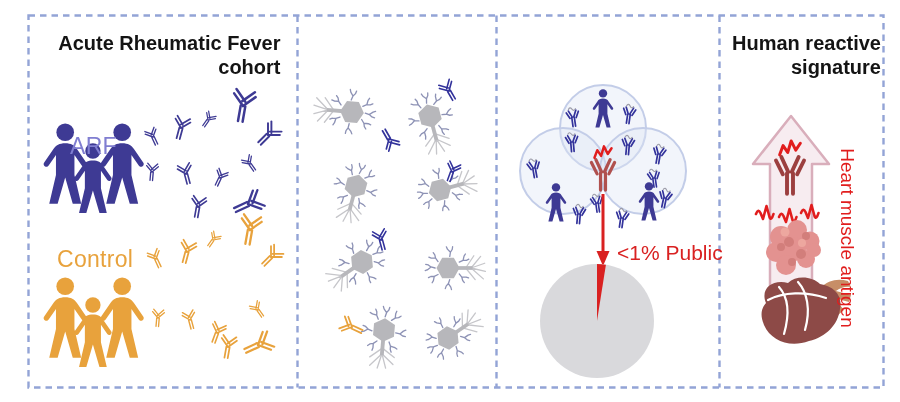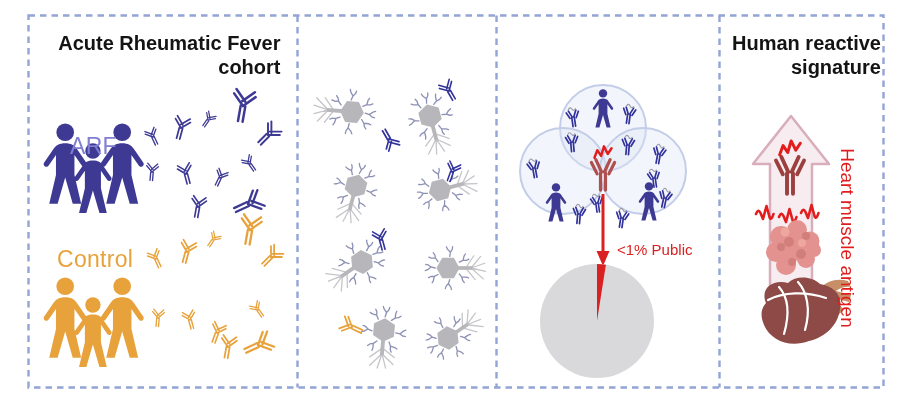--- a/index.html
+++ b/index.html
@@ -13,21 +13,21 @@
     position:absolute;transform:translateX(-50%);
     font-weight:bold;font-size:20px;line-height:1.22;text-align:right;color:#141414;
   }
   .t1{left:163px;top:31px;width:235px;}
   .t2{left:397px;top:31px;width:170px;}
   .t3{left:608px;top:31px;width:150px;}
   .t4{left:801px;top:31px;width:160px;}
   .grp-label{position:absolute;font-size:23px;font-weight:500;letter-spacing:.3px;}
   .arf-label{left:70px;top:86px;color:#807ed1;margin-top:47px;}
   .control-label{left:57px;top:246px;color:#e8a23c;text-align:center;}
-  .public-label{position:absolute;left:617px;top:241px;font-size:15px;font-weight:500;color:#d92121;}
+  .public-label{position:absolute;left:617px;top:241px;font-size:21px;font-weight:500;color:#d92121;}
   .antigen-label{
     position:absolute;left:736px;top:226px;width:220px;height:24px;
     transform:rotate(90deg);text-align:center;
     font-size:19px;font-weight:500;color:#e11d1d;
   }
   .indigo{color:#3e3a94}.orange{color:#e8a23c}.navy{color:#32329b}
   .brick{color:#b0504e}.darkred{color:#9c3f3f}
 </style>
 </head>
 <body>

